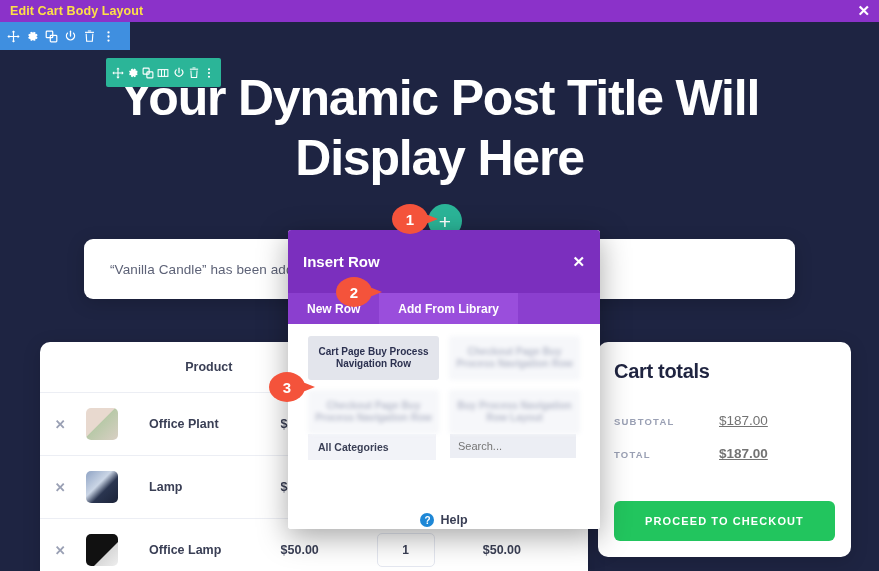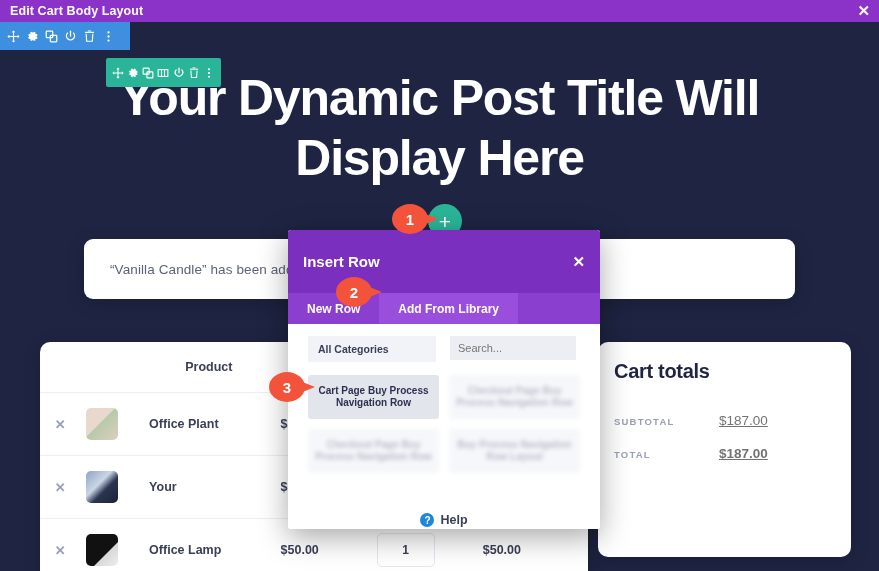--- a/index.html
+++ b/index.html
@@ -9,21 +9,21 @@
     background:#1e2442;
     position:relative;
   }
 
   
   #topbar{
     position:absolute; left:0; top:0; width:879px; height:22px;
     background:#8b32c9; display:flex; align-items:center;
   }
   #topbar .title{
-    color:#ffffff; font-size:12.5px; font-weight:bold;
+    color:#fde047; font-size:12.5px; font-weight:bold;
     margin-left:10px; letter-spacing:.1px;
   }
   #topbar .close{
     position:absolute; right:9px; top:3px;
     color:#ffffff; font-size:15px; line-height:16px; font-weight:bold;
     cursor:pointer;
   }
 
   
   #blue-toolbar{
@@ -340,21 +340,21 @@
         <td class="col-qty">
             <span class="qtybox">1</span>
           </td>
         <td class="col-sub">$22.00</td>
       </tr>
       <tr>
         <td class="col-x"><span class="rm">✕</span></td>
         <td class="col-thumb">
             <span class="thumb" style="background:linear-gradient(135deg,#8fa3c4 0%,#cbd6e6 40%,#2a3550 60%,#1b2338 100%)"></span>
           </td>
-        <td class="col-prod">Your</td>
+        <td class="col-prod">Lamp</td>
         <td class="col-price">$55.00</td>
         <td class="col-qty">
             <span class="qtybox">1</span>
           </td>
         <td class="col-sub">$55.00</td>
       </tr>
       <tr>
         <td class="col-x"><span class="rm">✕</span></td>
         <td class="col-thumb">
             <span class="thumb" style="background:linear-gradient(135deg,#111111 0%,#111111 62%,#d8d8d8 63%,#eeeeee 100%)"></span>
@@ -373,42 +373,43 @@
 <div id="totals-card">
   <h2>Cart totals</h2>
   <div class="trow">
     <span class="tlabel">SUBTOTAL</span>
     <span class="tval">$187.00</span>
   </div>
   <div class="trow">
     <span class="tlabel">TOTAL</span>
     <span class="tval bold">$187.00</span>
   </div>
+  <button id="checkout-btn">PROCEED TO CHECKOUT</button>
 </div>
 
 <div id="modal">
   <div id="modal-header">
     <span class="mtitle">Insert Row</span>
     <span class="mclose">✕</span>
   </div>
   <div id="modal-tabs">
     <div class="mtab">New Row</div>
     <div class="mtab active">Add From Library</div>
   </div>
   <div id="modal-body">
-    <div id="filters">
-      <div id="cat-select">All Categories</div>
-      <input id="search-input" placeholder="Search..." style="">
-    </div>
     <div id="lib-grid">
       <div class="lib-item focused">Cart Page Buy Process Navigation Row</div>
       <div class="lib-item blurred">Checkout Page Buy Process Navigation Row</div>
       <div class="lib-item blurred">Checkout Page Buy Process Navigation Row</div>
       <div class="lib-item blurred">Buy Process Navigation Row Layout</div>
     </div>
+    <div id="filters">
+      <div id="cat-select">All Categories</div>
+      <input id="search-input" placeholder="Search..." style="">
+    </div>
     <div id="help">
       <span class="qmark">?</span>
       <span class="htxt">Help</span>
     </div>
   </div>
 </div>
 
 <div class="marker" style="left:392px; top:204px;">
   <span class="tip"></span>
   <span class="bubble">1</span>

